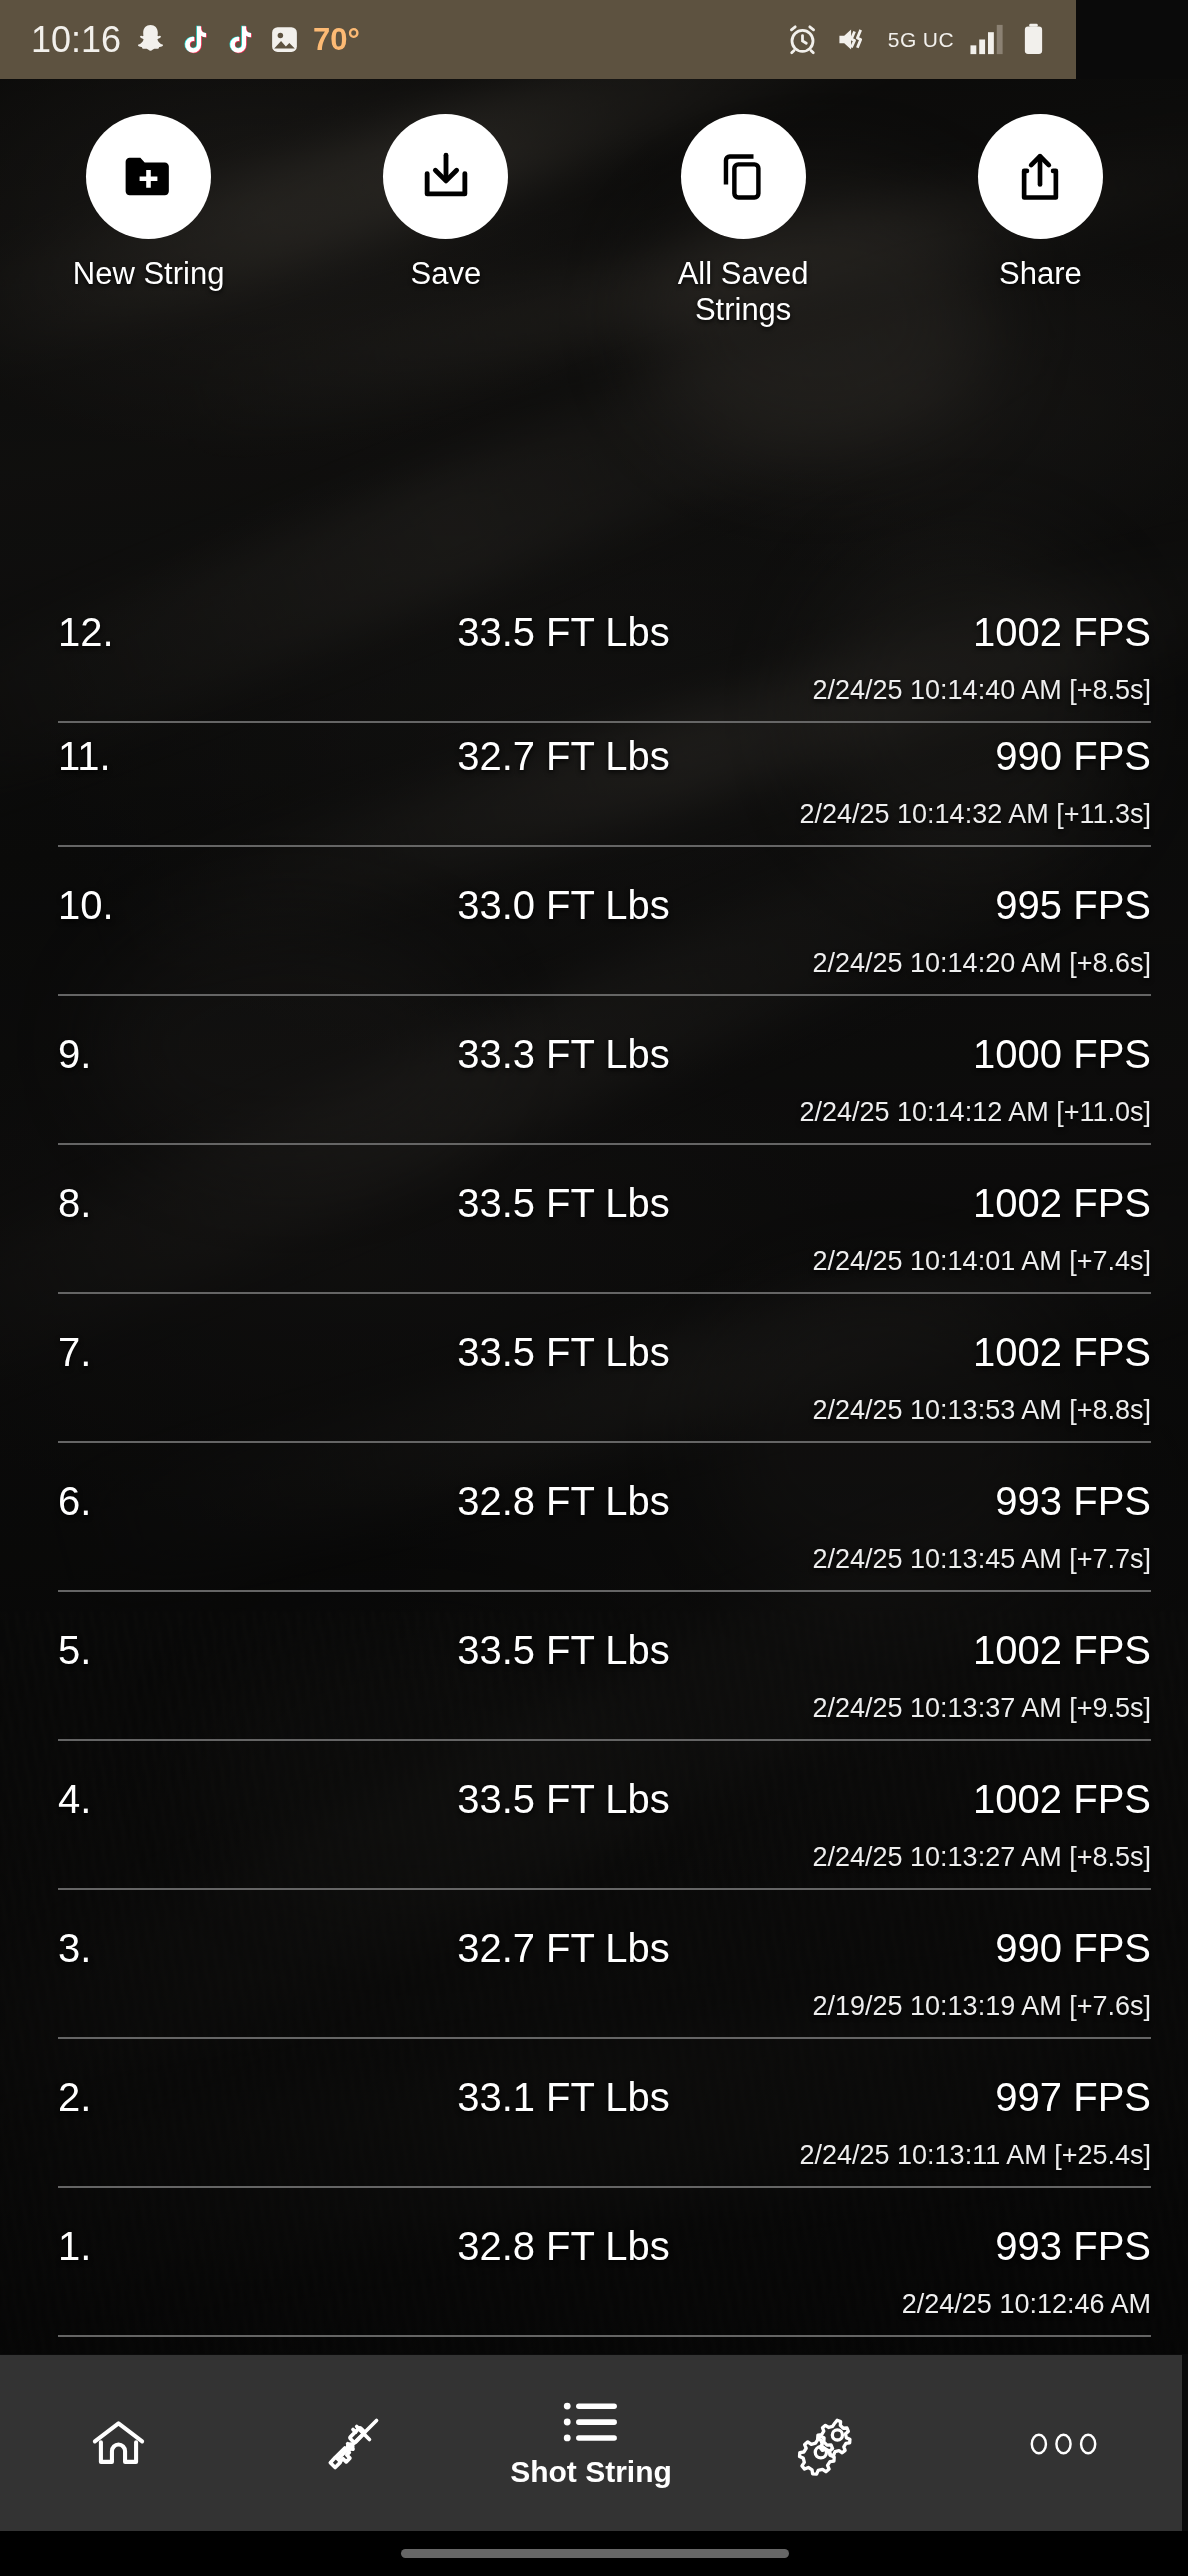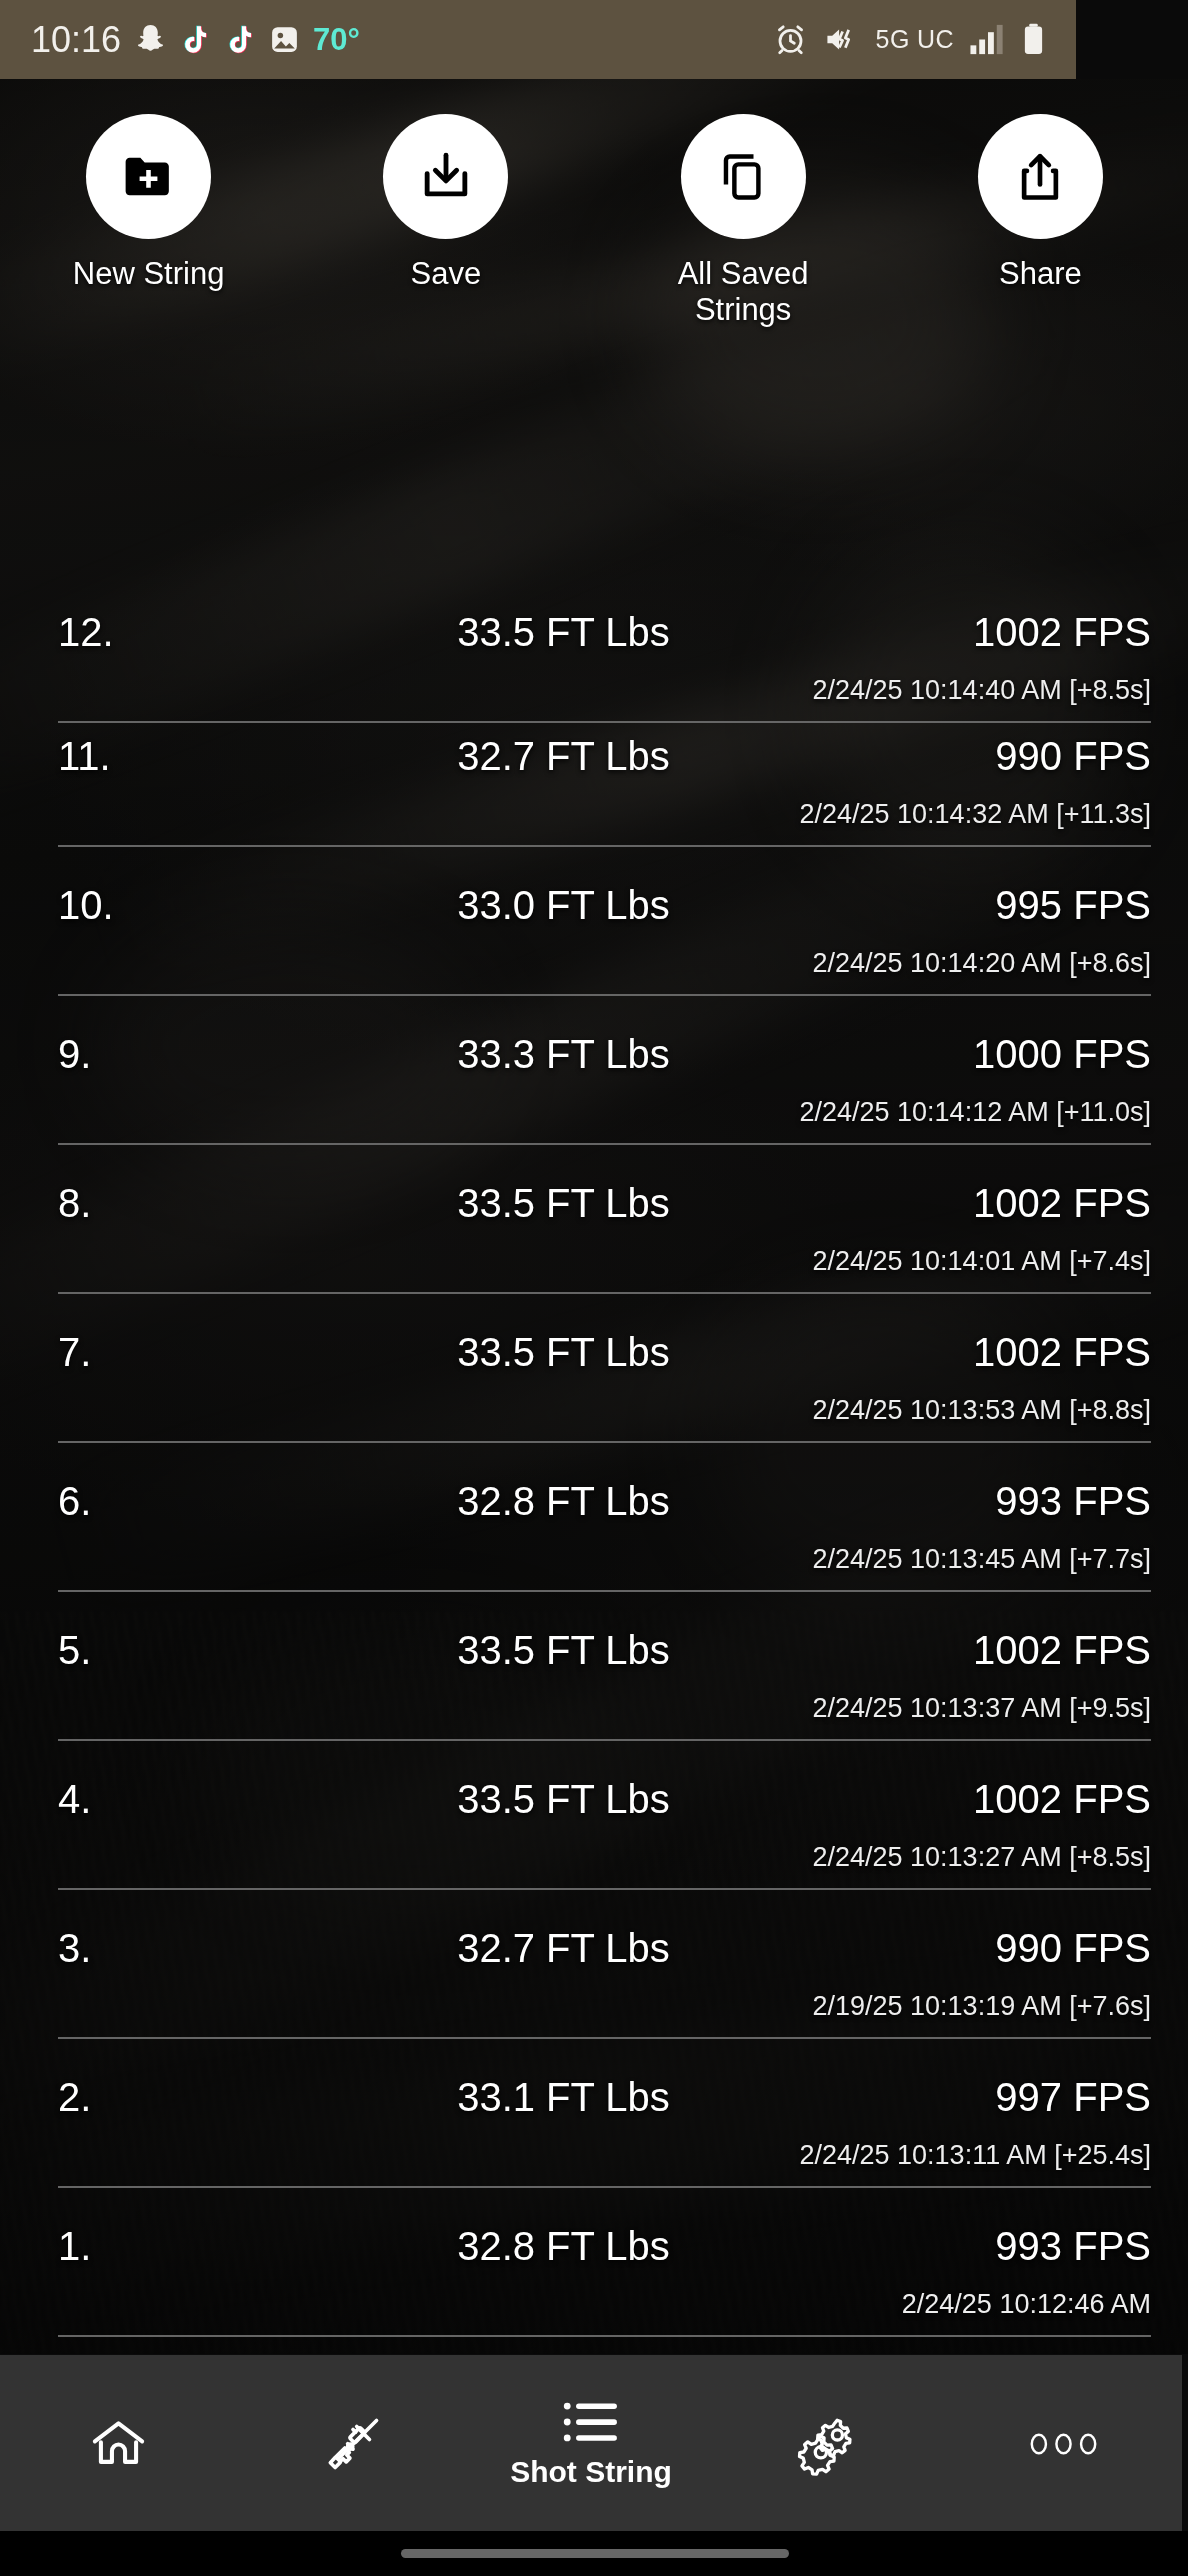--- a/index.html
+++ b/index.html
@@ -25,23 +25,23 @@
     padding:0 31px;
     z-index:40;
   }
   .sb-left { display:flex; align-items:center; gap:11.6px; }
   .sb-clock {
     color:#f2f0ec; font-size:36px; font-weight:400;
     letter-spacing:0px; line-height:1;
   }
   .sb-right { margin-left:auto; display:flex; align-items:center; gap:15px; }
   .sb-5g {
-    color:#f2f0ec; font-size:25px; font-weight:400; letter-spacing:0.4px;
-  }
-  .sb-temp { color:#5eead4; font-size:31px; font-weight:600; letter-spacing:0px;}
+    color:#f2f0ec; font-size:21px; font-weight:400; letter-spacing:0.4px;
+  }
+  .sb-temp { color:#fdba74; font-size:31px; font-weight:600; letter-spacing:0px;}
   .sb-ico { display:block; }
 
   
   .bg-photo {
     position:absolute; top:79px; left:0;
     width:1189px; height:2275px;
     overflow:hidden;
     z-index:1;
     background:
       radial-gradient(ellipse 578px 347px at 22% 6%, rgba(70,66,60,0.55), transparent 70%),

